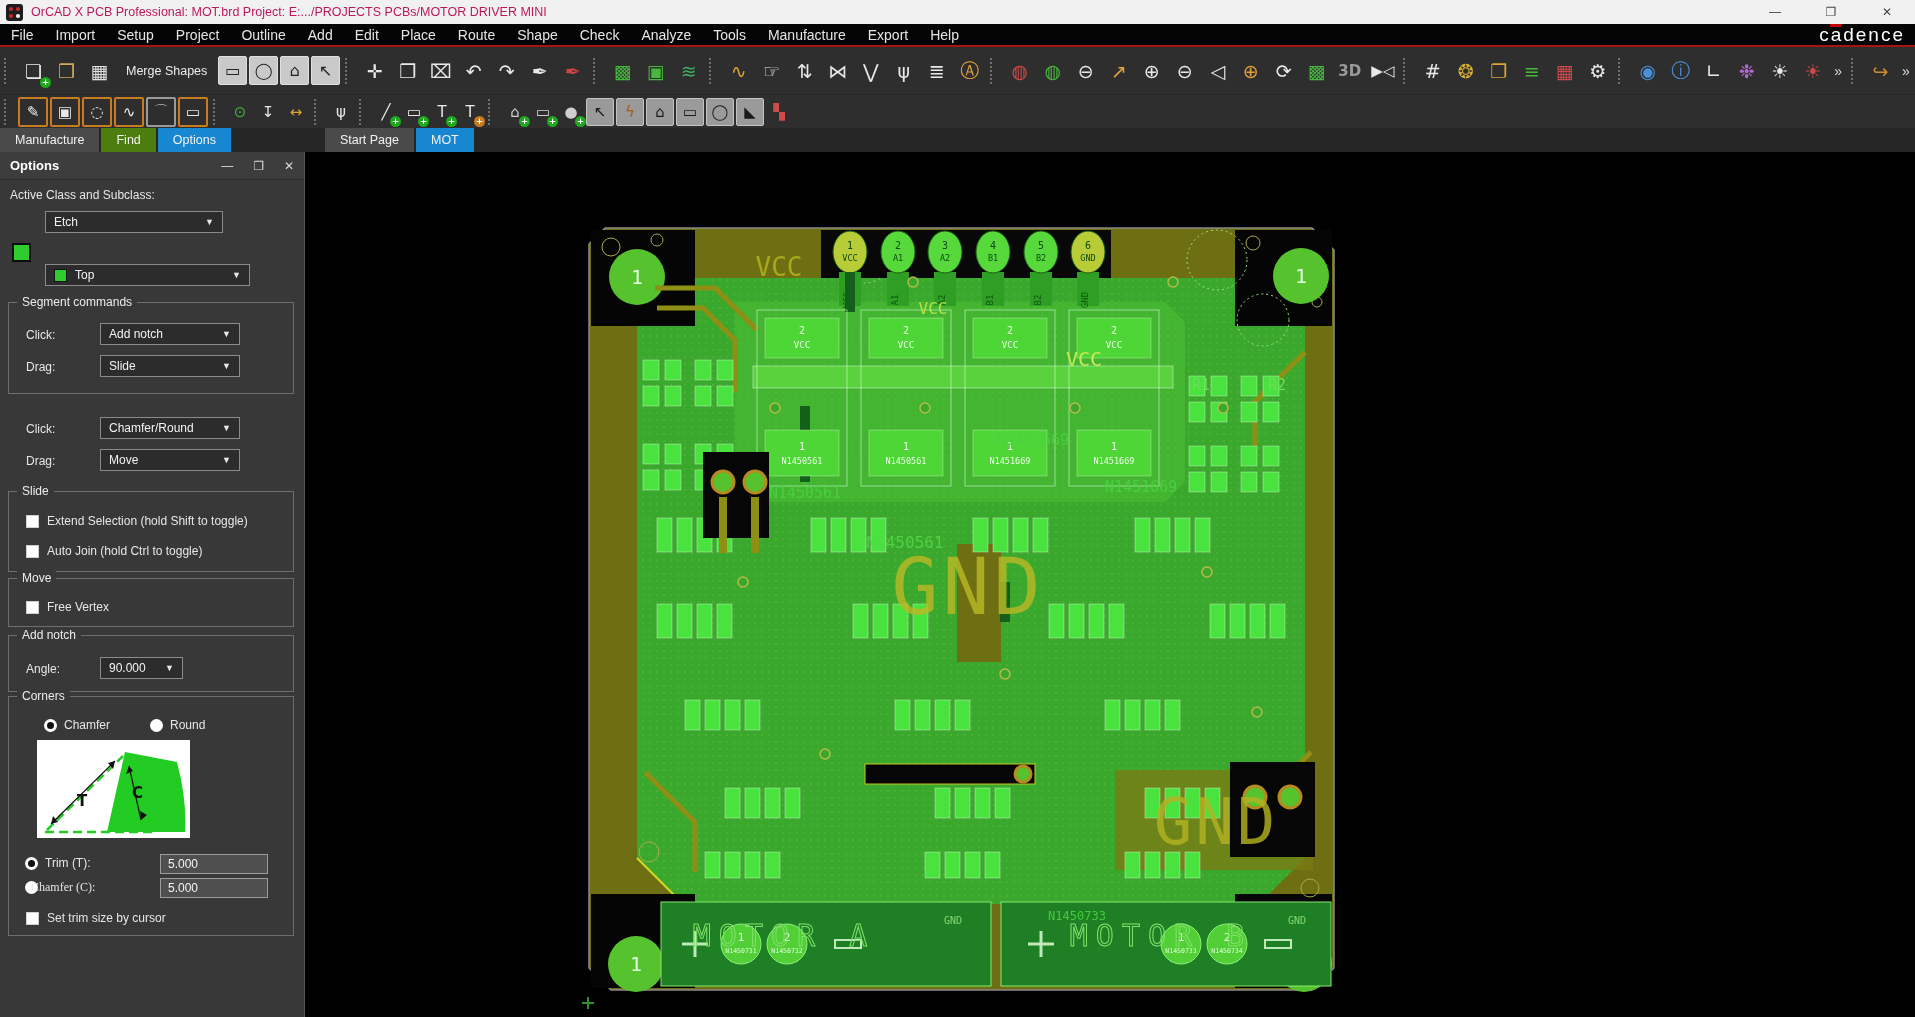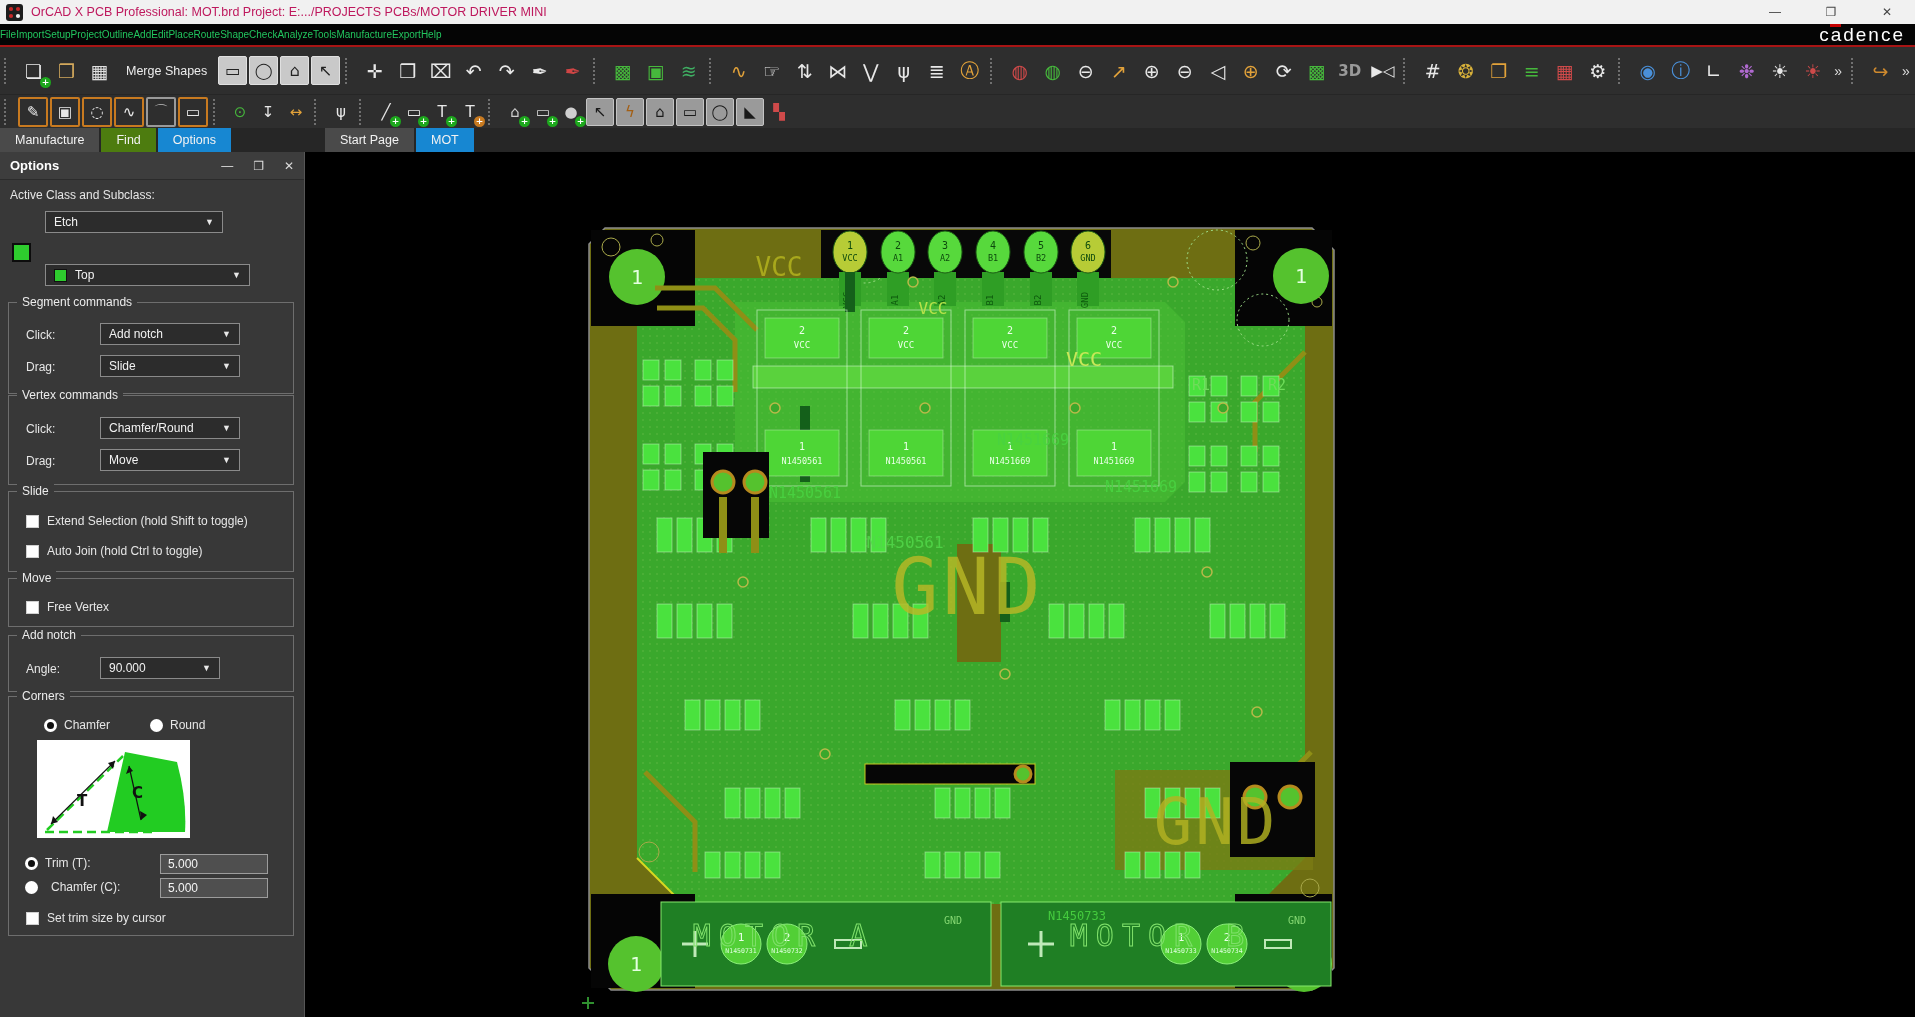--- a/index.html
+++ b/index.html
@@ -11,21 +11,21 @@
             display:flex;align-items:center;z-index:30;}
   .app-logo{width:17px;height:17px;margin-left:6px;flex:0 0 auto;}
   .title-text{font-size:12.5px;color:#be185d;margin-left:8px;white-space:nowrap;}
   .win-controls{margin-left:auto;display:flex;height:100%;}
   .win-btn{width:56px;display:flex;align-items:center;justify-content:center;
            color:#444;font-size:12px;cursor:default;}
 
   
   .menubar{position:absolute;top:24px;left:0;width:100%;height:21px;background:#050505;
            display:flex;align-items:center;z-index:29;border-bottom:2px solid #a81414;}
-  .menu-item{color:#22c55e;font-size:10px;padding:0 0;cursor:default;}
+  .menu-item{color:#e5e5e5;font-size:14px;padding:0 11px;cursor:default;}
   .brand{margin-left:auto;margin-right:10px;color:#fff;font-size:19px;font-weight:500;
          letter-spacing:2px;position:relative;line-height:1;}
   .brand::before{content:"";position:absolute;left:11px;top:-1px;width:11px;height:3px;background:#c40000;}
 
   
   .toolbar{position:absolute;left:0;width:100%;background:#2e2e2e;display:flex;align-items:center;z-index:28;}
   #toolbar1{top:47px;height:47px;}
   #toolbar2{top:94px;height:33px;border-top:1px solid #262626;}
   .tbtn{width:31px;height:31px;display:flex;align-items:center;justify-content:center;
         font-size:19px;color:#ddd;position:relative;margin:0 1px;border-radius:2px;
@@ -418,23 +418,20 @@
   <div class="dd" style="top:171px;left:100px;width:140px;">
     <span class="ddval">Add notch</span>
     <span class="ddarrow">▼</span>
   </div>
   <div class="plabel" style="top:208px;left:26px;">Drag:</div>
   <div class="dd" style="top:203px;left:100px;width:140px;">
     <span class="ddval">Slide</span>
     <span class="ddarrow">▼</span>
   </div>
 
-  <div class="group" style="top:243px;height:90px;">
-    <span class="gtitle">Vertex commands</span>
-  </div>
   <div class="plabel" style="top:270px;left:26px;">Click:</div>
   <div class="dd" style="top:265px;left:100px;width:140px;">
     <span class="ddval">Chamfer/Round</span>
     <span class="ddarrow">▼</span>
   </div>
   <div class="plabel" style="top:302px;left:26px;">Drag:</div>
   <div class="dd" style="top:297px;left:100px;width:140px;">
     <span class="ddval">Move</span>
     <span class="ddarrow">▼</span>
   </div>
@@ -450,21 +447,21 @@
   <div class="group" style="top:426px;height:49px;">
     <span class="gtitle">Move</span>
   </div>
   <span class="cb" style="top:449px;left:26px;"></span>
   <div class="plabel" style="top:448px;left:47px;">Free Vertex</div>
 
   <div class="group" style="top:483px;height:57px;">
     <span class="gtitle">Add notch</span>
   </div>
   <div class="plabel" style="top:510px;left:26px;">Angle:</div>
-  <div class="dd" style="top:505px;left:100px;width:120px;">
+  <div class="dd" style="top:505px;left:100px;width:83px;">
     <span class="ddval">90.000</span>
     <span class="ddarrow">▼</span>
   </div>
 
   <div class="group" style="top:544px;height:240px;">
     <span class="gtitle">Corners</span>
   </div>
   <span class="radio checked" style="top:567px;left:44px;"></span>
   <div class="plabel" style="top:566px;left:64px;">Chamfer</div>
   <span class="radio" style="top:567px;left:150px;"></span>
@@ -484,21 +481,21 @@
       <path d="M 104 80 l -1 -9 l 7 4 z" fill="#111"></path>
       <text x="95" y="58" font-size="15" font-weight="bold" fill="#111" font-family="DejaVu Sans, sans-serif">C</text>
     </svg>
   </div>
 
   <span class="radio checked" style="top:705px;left:25px;"></span>
   <div class="plabel" style="top:704px;left:45px;">Trim (T):</div>
   <div class="tinput" style="top:702px;left:160px;">5.000</div>
 
   <span class="radio" style="top:729px;left:25px;"></span>
-  <div class="plabel" style="top:728px;left:51px;">Chamfer (C):</div>
+  <div class="plabel" style="top:728px;left:31px;font-family:Liberation Serif, serif;">Chamfer (C):</div>
   <div class="tinput" style="top:726px;left:160px;">5.000</div>
 
   <span class="cb" style="top:760px;left:26px;"></span>
   <div class="plabel" style="top:759px;left:47px;">Set trim size by cursor</div>
 </div>
 
 <div class="canvas">
   <svg id="board-svg" width="1610" height="865" viewBox="0 0 1610 865">
       <rect x="0" y="0" width="1610" height="865" fill="#000"></rect>
       <defs>

